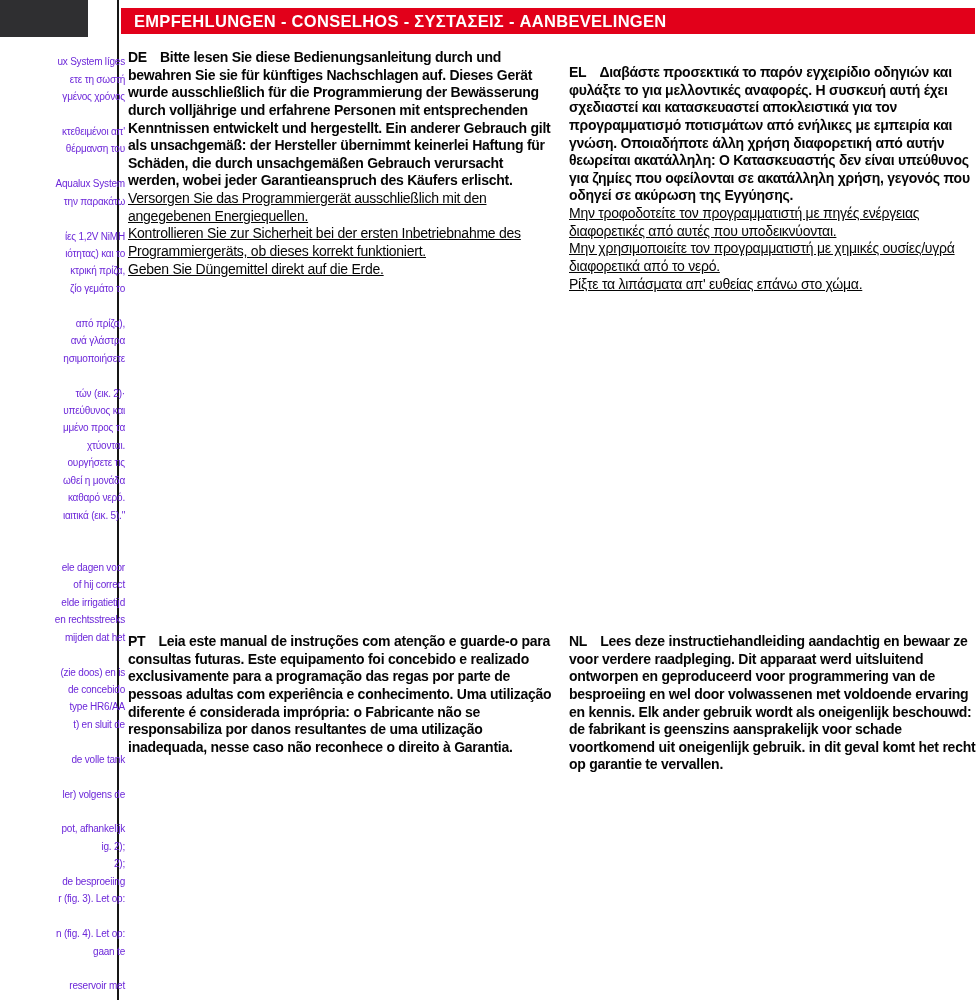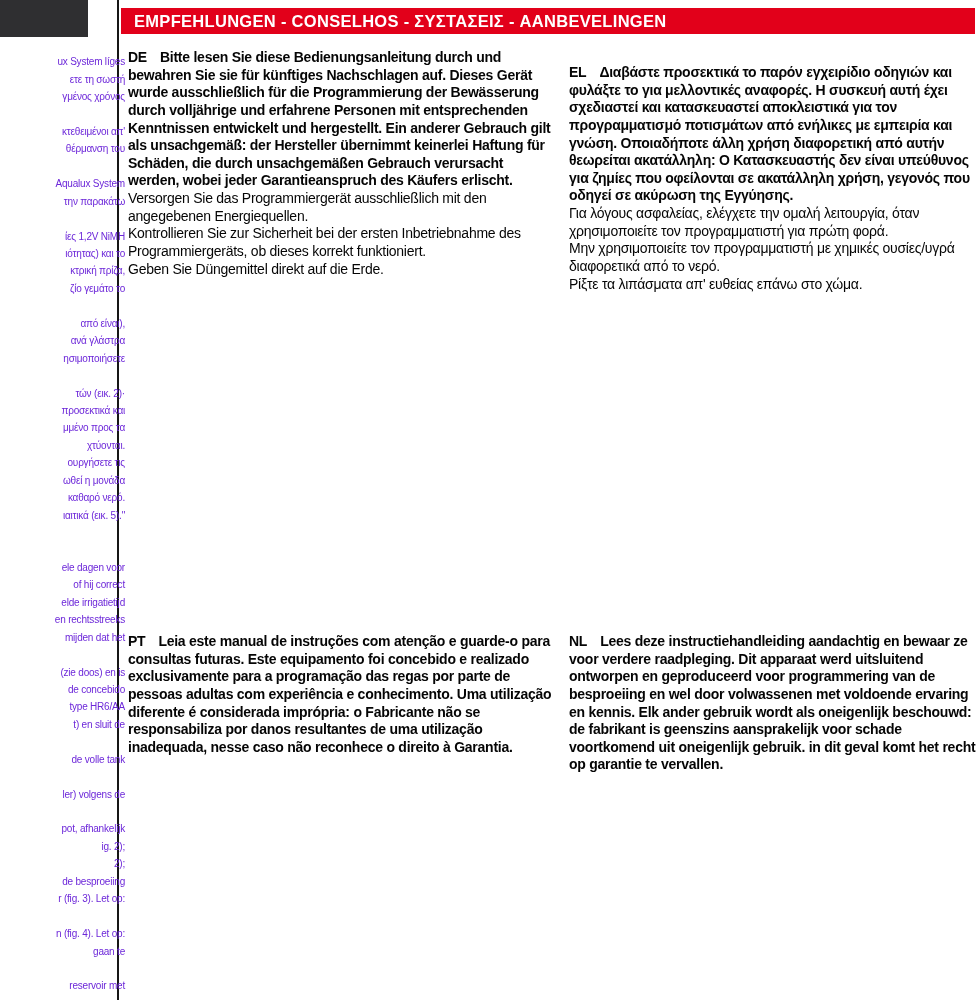--- a/index.html
+++ b/index.html
@@ -67,21 +67,21 @@
     line-height: 1.26;
     letter-spacing: -0.25px;
     color: #050505;
   }
   .sec-de { left: 128px; top: 49px;  width: 424px; }
   .sec-pt { left: 128px; top: 633px; width: 424px; }
   .sec-el { left: 569px; top: 49px;  width: 408px; margin-top: 15px; }
   .sec-nl { left: 569px; top: 633px; width: 408px; }
   .lead { font-weight: 700; }
   .code { font-weight: 700; margin-right: 13px; }
-  .bpara { font-weight: 400; }
+  .bpara { font-weight: 400; text-decoration: underline; }
 </style>
 </head>
 <body>
 
 <div class="page">
 
   <div class="corner-block"></div>
   <div class="v-rule"></div>
 
   <div class="header-bar" style="background: rgb(226, 0, 26);">
@@ -144,41 +144,41 @@
 
       <div class="mline">
         <span>ζίο γεμάτο το</span>
       </div>
 
       <div class="mline">
         <span></span>
       </div>
 
       <div class="mline">
-        <span>από είναι),</span>
+        <span>από πρίζα),</span>
       </div>
 
       <div class="mline">
         <span>ανά γλάστρα</span>
       </div>
 
       <div class="mline">
         <span>ησιμοποιήσετε</span>
       </div>
 
       <div class="mline">
         <span></span>
       </div>
 
       <div class="mline">
         <span>τών (εικ. 2)·</span>
       </div>
 
       <div class="mline">
-        <span>προσεκτικά και</span>
+        <span>υπεύθυνος και</span>
       </div>
 
       <div class="mline">
         <span>μμένο προς τα</span>
       </div>
 
       <div class="mline">
         <span>χτύονται.</span>
       </div>
 
@@ -316,22 +316,22 @@
         <p class="bpara">Kontrollieren Sie zur Sicherheit bei der ersten Inbetriebnahme des Programmiergeräts, ob dieses korrekt funktioniert.</p>
 
         <p class="bpara">Geben Sie Düngemittel direkt auf die Erde.</p>
       </div>
   </section>
 
   <section class="section sec-el">
     <p class="lead"><span class="code">EL</span><span>Διαβάστε προσεκτικά το παρόν εγχειρίδιο οδηγιών και φυλάξτε το για μελλοντικές αναφορές. Η συσκευή αυτή έχει σχεδιαστεί και κατασκευαστεί αποκλειστικά για τον προγραμματισμό ποτισμάτων από ενήλικες με εμπειρία και γνώση. Οποιαδήποτε άλλη χρήση διαφορετική από αυτήν θεωρείται ακατάλληλη: Ο Κατασκευαστής δεν είναι υπεύθυνος για ζημίες που οφείλονται σε ακατάλληλη χρήση, γεγονός που οδηγεί σε ακύρωση της Εγγύησης.</span></p>
     <div class="body">
 
-
-        <p class="bpara">Για λόγους ασφαλείας, ελέγχετε την ομαλή λειτουργία, όταν χρησιμοποιείτε τον προγραμματιστή για πρώτη φορά.</p>
+        <p class="bpara">Μην τροφοδοτείτε τον προγραμματιστή με πηγές ενέργειας διαφορετικές από αυτές που υποδεικνύονται.</p>
+
 
         <p class="bpara">Μην χρησιμοποιείτε τον προγραμματιστή με χημικές ουσίες/υγρά διαφορετικά από το νερό.</p>
 
         <p class="bpara">Ρίξτε τα λιπάσματα απ' ευθείας επάνω στο χώμα.</p>
       </div>
   </section>
 
   <section class="section sec-pt">
     <p class="lead"><span class="code">PT</span><span>Leia este manual de instruções com atenção e guarde-o para consultas futuras. Este equipamento foi concebido e realizado exclusivamente para a programação das regas por parte de pessoas adultas com experiência e conhecimento.  Uma utilização diferente é considerada imprópria: o Fabricante não se responsabiliza por danos resultantes de uma utilização inadequada, nesse caso não reconhece o direito à Garantia.</span></p>
   </section>

